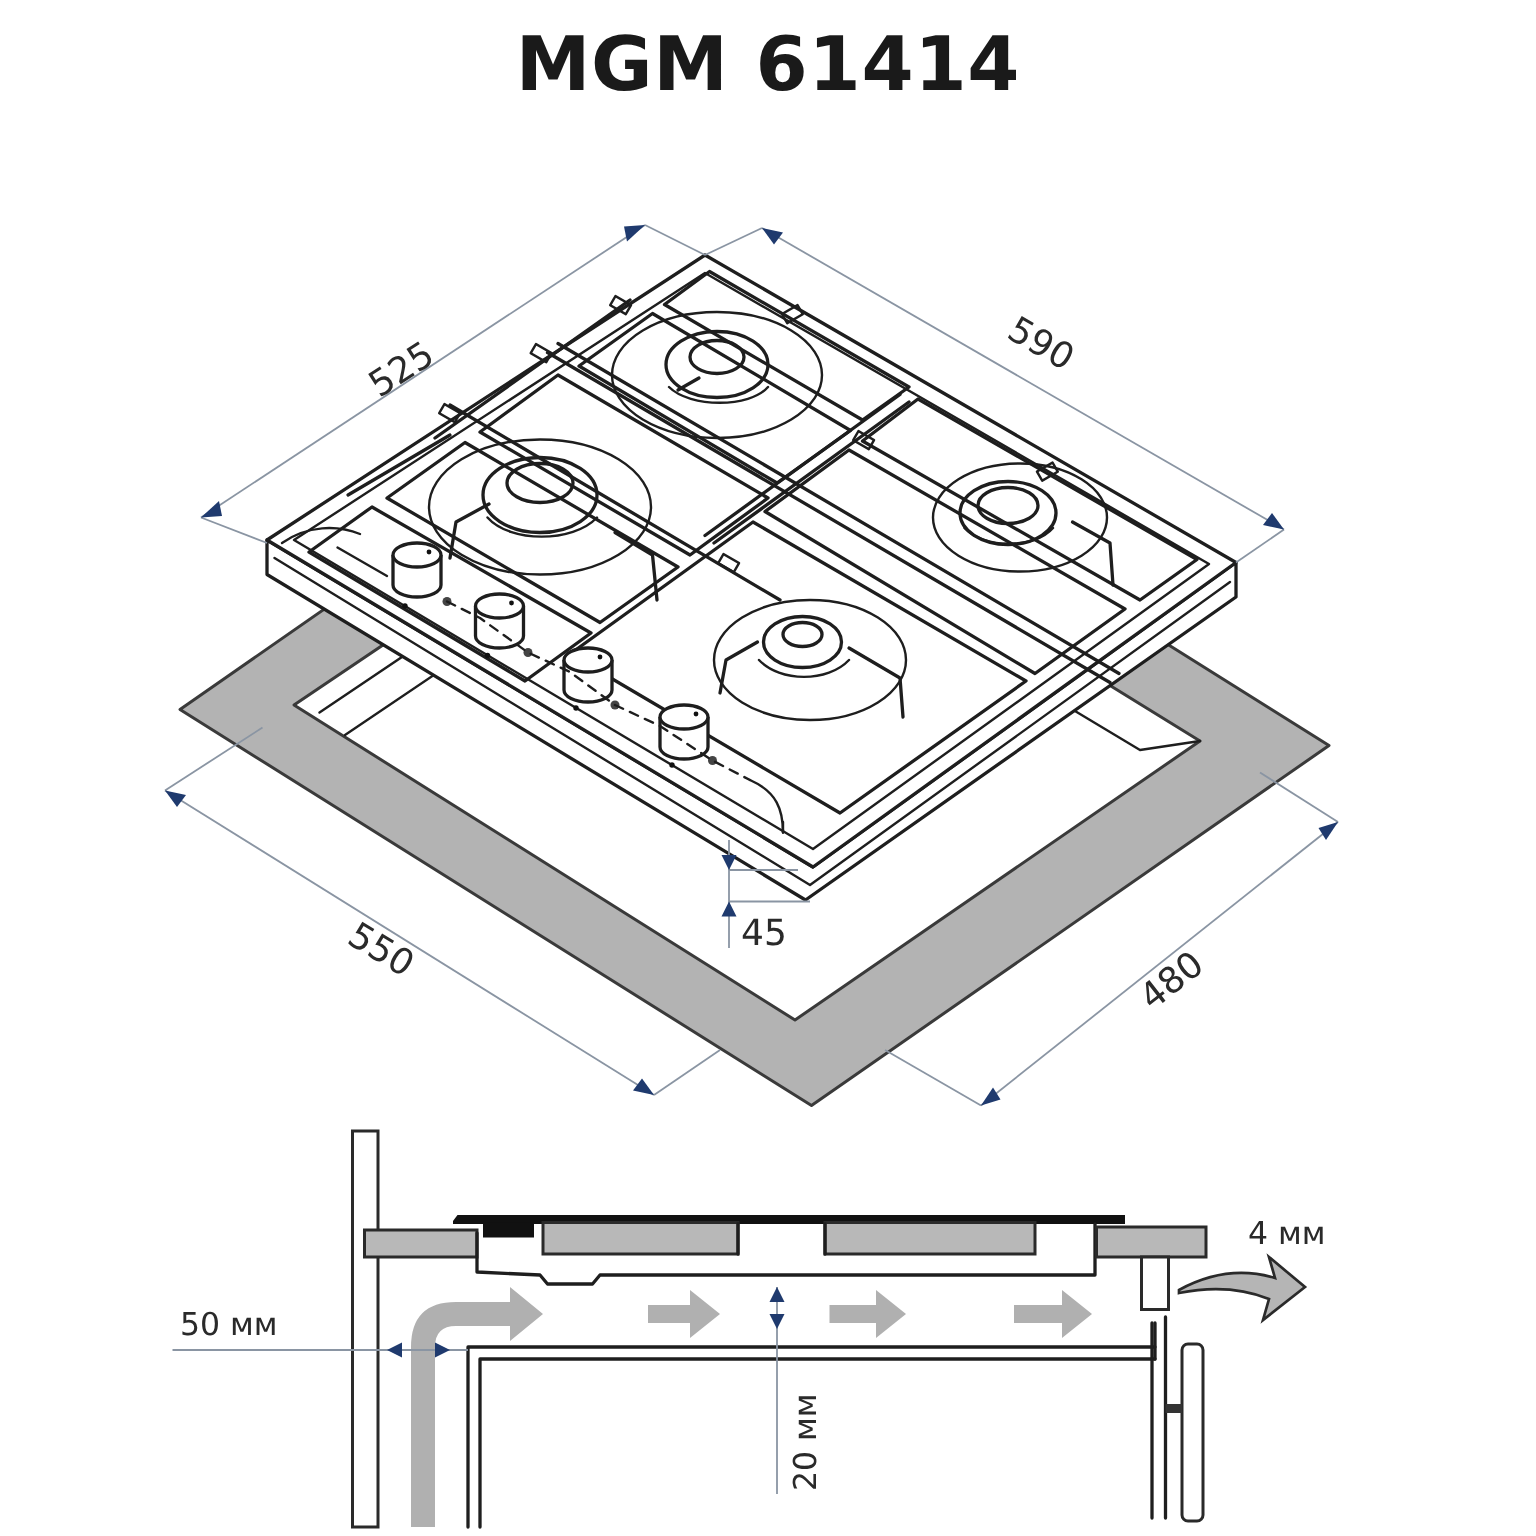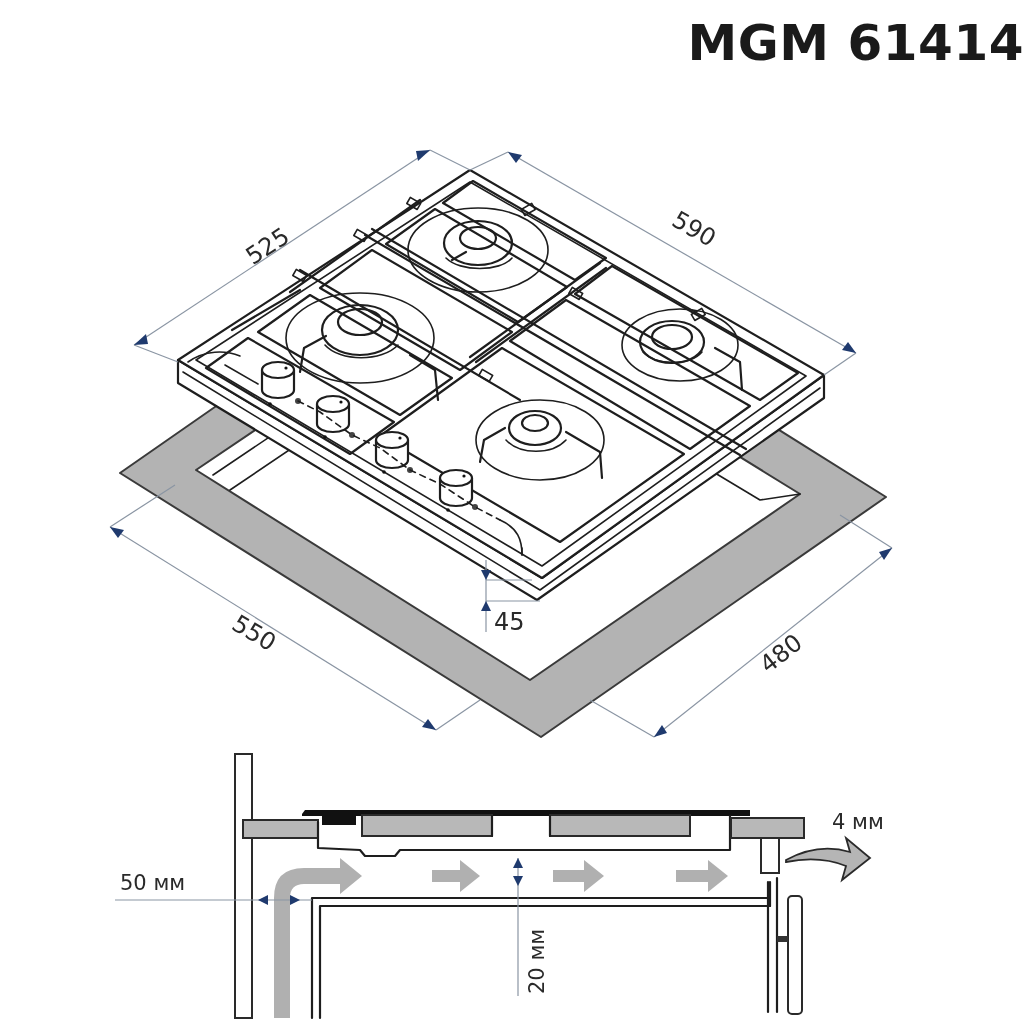--- a/index.html
+++ b/index.html
@@ -1,18 +1,18 @@
 <!DOCTYPE html>
 <html><head>
 <meta charset="utf-8">
 <style>
   html, body { margin:0; padding:0; background:#ffffff; }
   body { width:1024px; height:1024px; position:relative; overflow:hidden;
          font-family:"DejaVu Sans", "Liberation Sans", sans-serif; }
-  #title { position:absolute; left:0; top:14px; width:1024px; text-align:right;
+  #title { position:absolute; left:0; top:14px; width:1024px; text-align:center;
            font-size:50px; font-weight:bold; color:#1a1a1a; letter-spacing:0.5px;
            font-family:"DejaVu Sans", sans-serif; }
   svg { position:absolute; left:0; top:0; }
   .ln { fill:none; stroke:#1e1e1e; stroke-width:2.2; stroke-linejoin:round; stroke-linecap:round; }
   .lnt { fill:none; stroke:#1e1e1e; stroke-width:1.6; stroke-linejoin:round; stroke-linecap:round; }
   .surf { fill:#ffffff; stroke:#1e1e1e; stroke-width:2.2; stroke-linejoin:round; }
   .dim { fill:none; stroke:#8a95a3; stroke-width:1.2; }
   .arr { fill:#1f3a6e; }
   .dimtxt { font-family:"DejaVu Sans", sans-serif; font-size:24px; fill:#2a2a2a; }
   .secttxt { font-family:"DejaVu Sans", sans-serif; font-size:21px; fill:#2a2a2a; }

